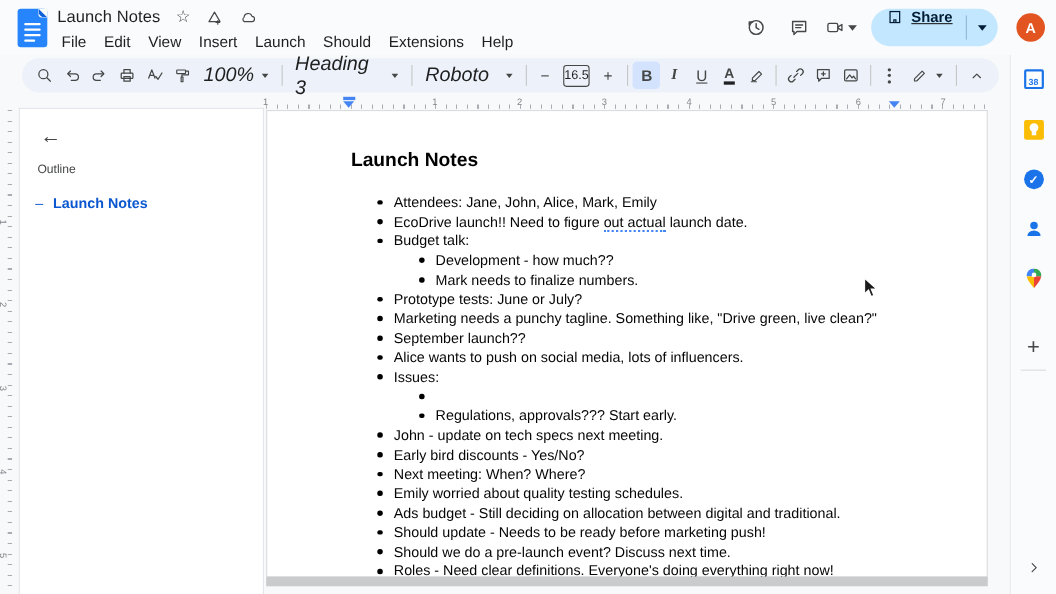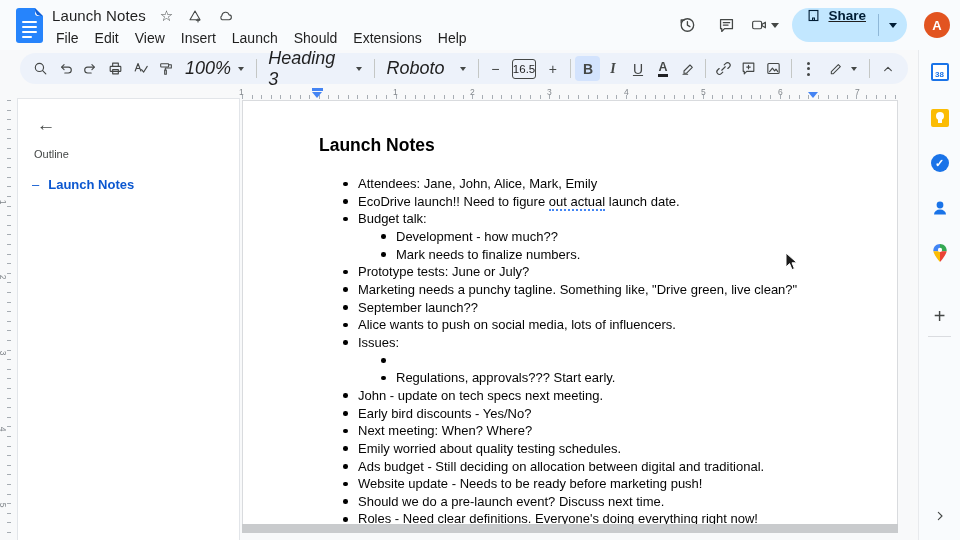--- a/index.html
+++ b/index.html
@@ -411,21 +411,21 @@
       <div class="doc-li lvl1">
         <span class="dot"></span>
         <span class="btxt"><span>Emily worried about quality testing schedules.</span></span>
       </div>
       <div class="doc-li lvl1">
         <span class="dot"></span>
         <span class="btxt"><span>Ads budget - Still deciding on allocation between digital and traditional.</span></span>
       </div>
       <div class="doc-li lvl1">
         <span class="dot"></span>
-        <span class="btxt"><span>Website update - Needs to be ready before marketing push!</span></span>
+        <span class="btxt"><span>Should update - Needs to be ready before marketing push!</span></span>
       </div>
       <div class="doc-li lvl1">
         <span class="dot"></span>
         <span class="btxt"><span>Should we do a pre-launch event? Discuss next time.</span></span>
       </div>
       <div class="doc-li lvl1">
         <span class="dot"></span>
         <span class="btxt"><span>Roles - Need clear definitions. Everyone's doing everything right now!</span></span>
       </div>
     </div>

